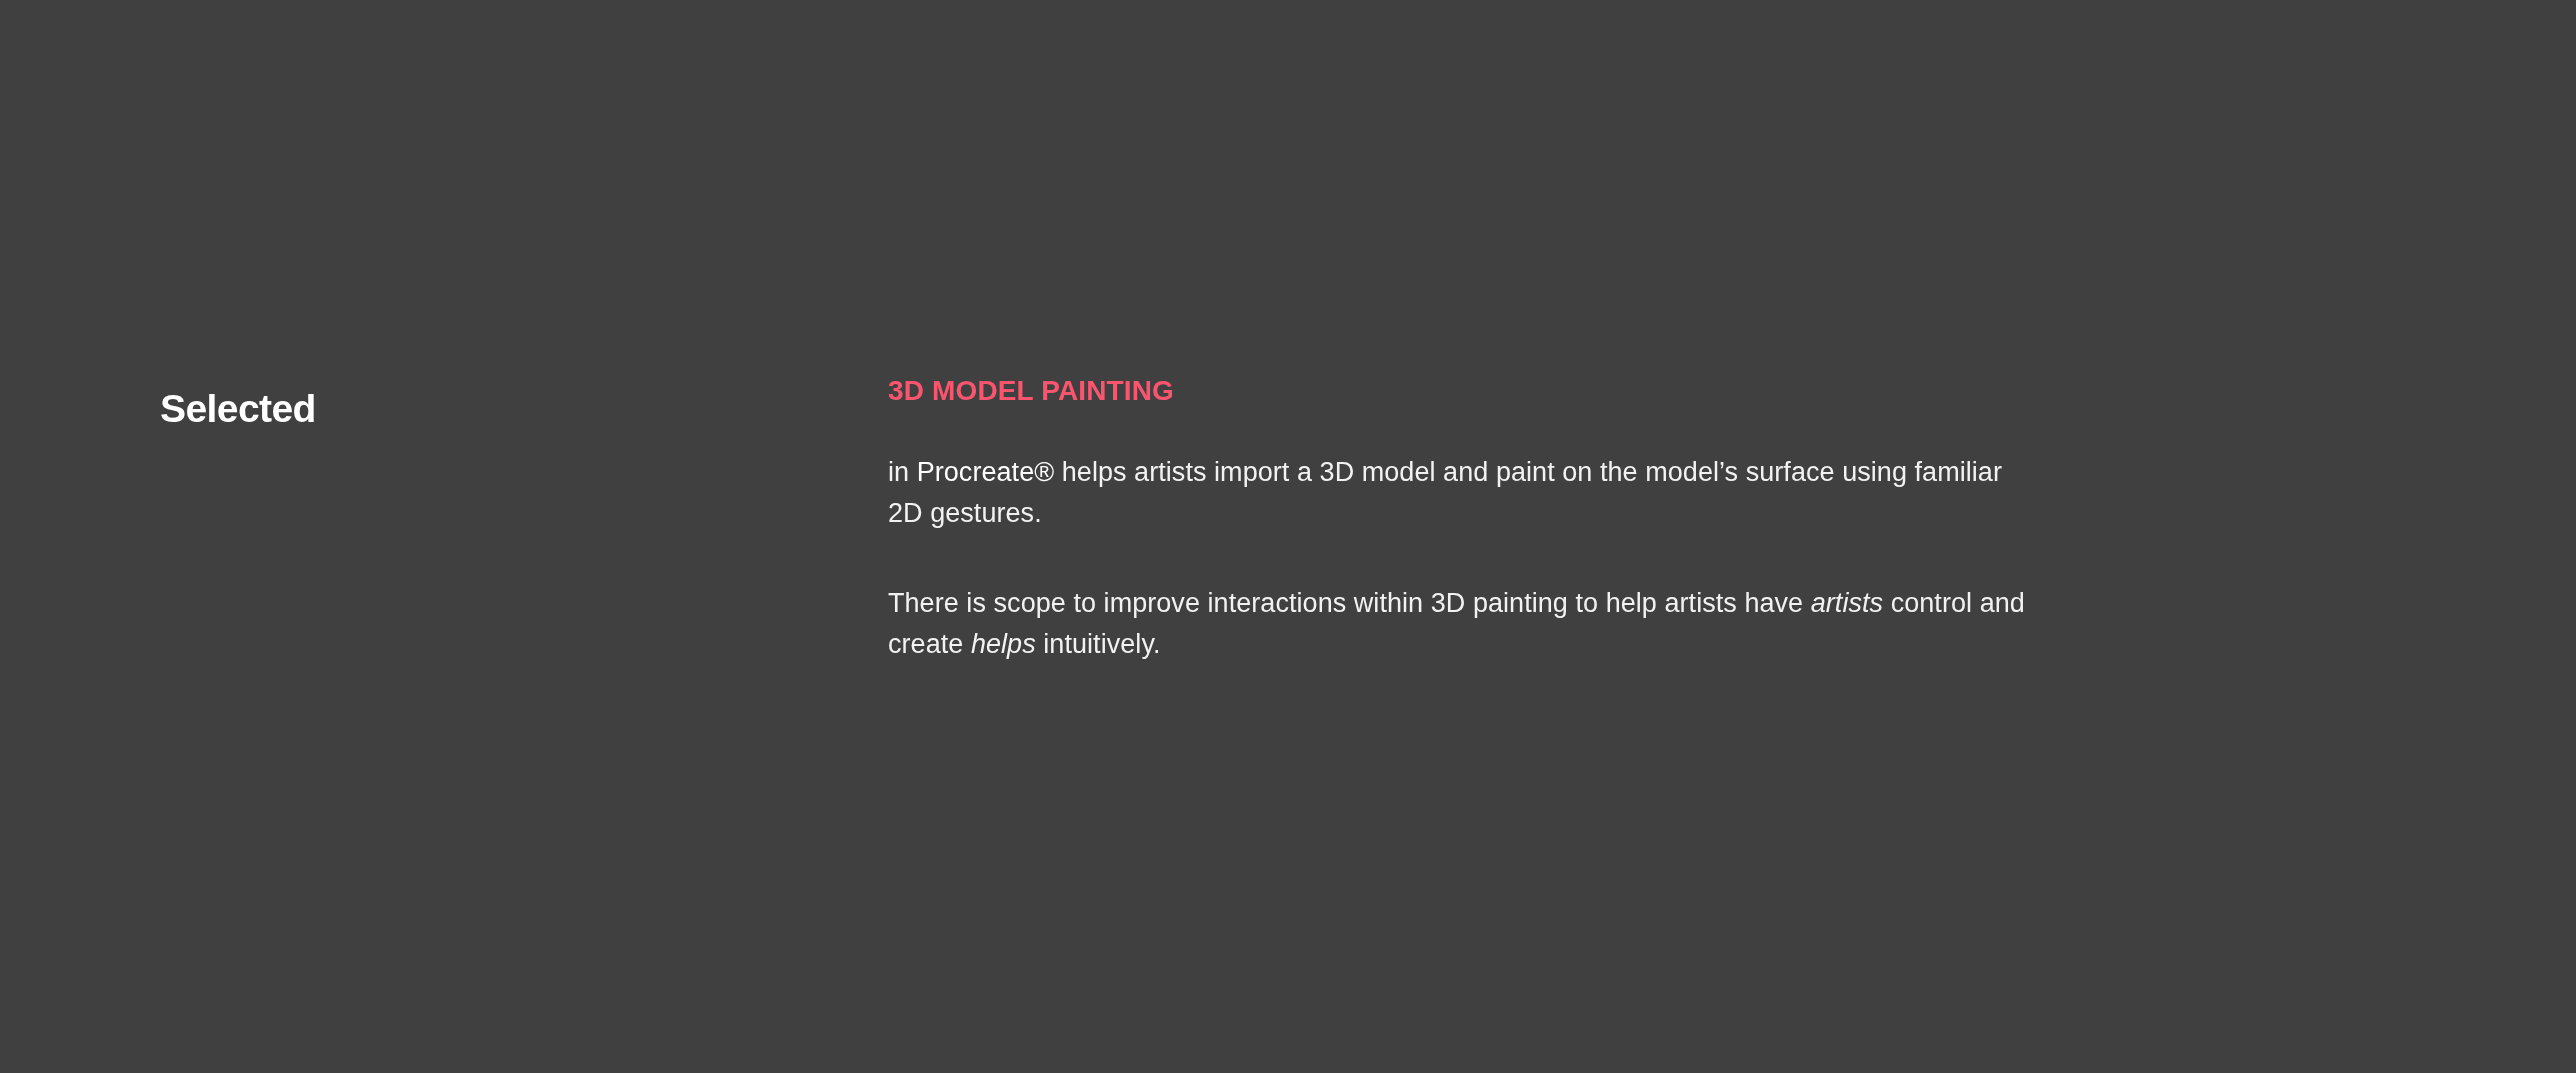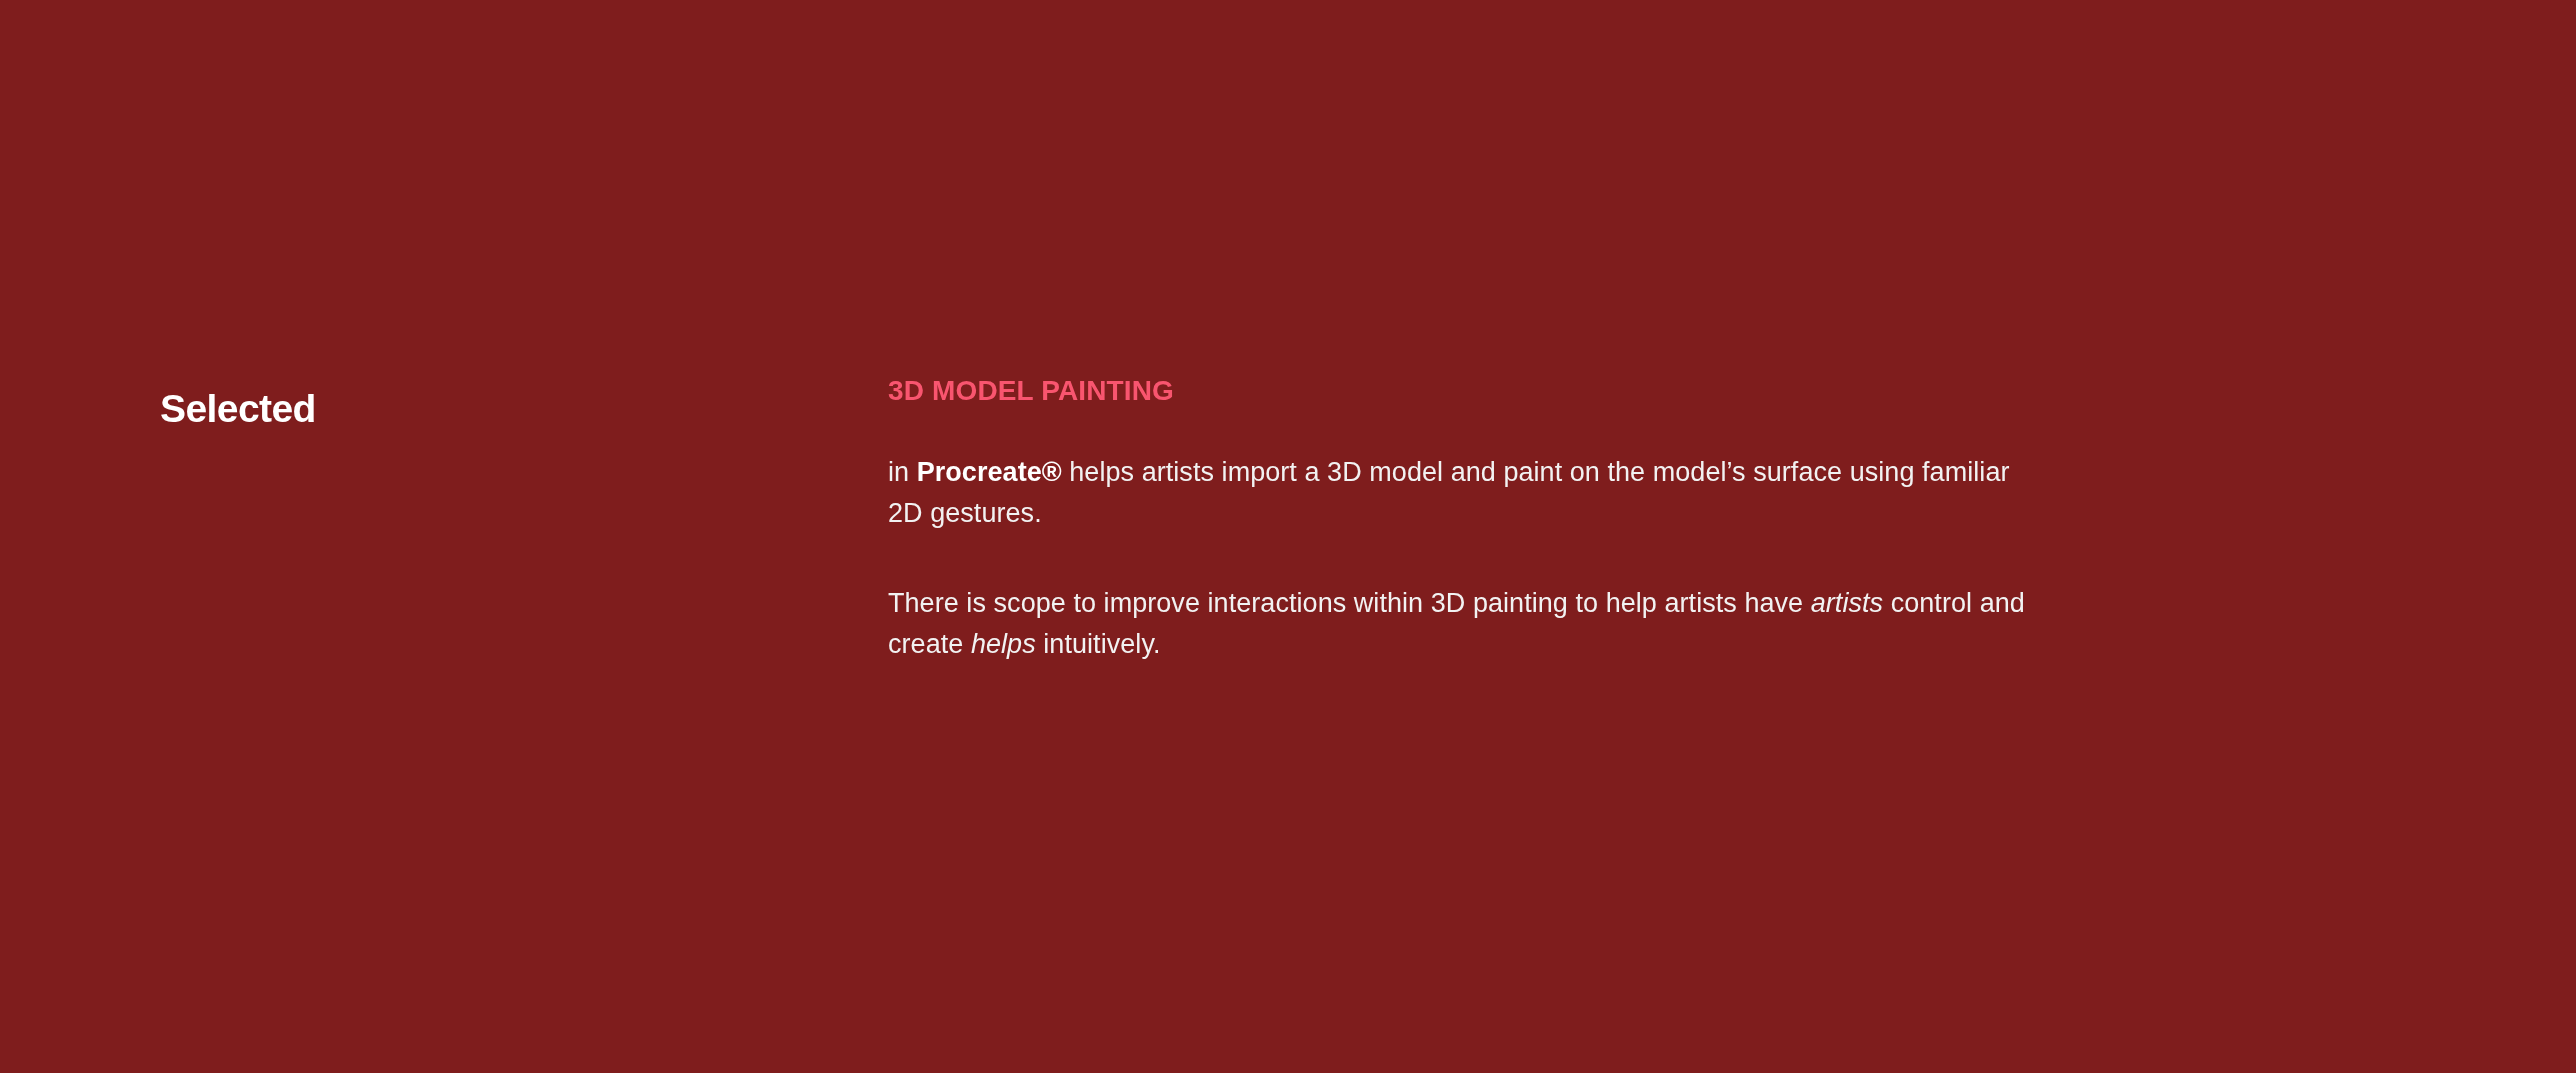--- a/index.html
+++ b/index.html
@@ -14,21 +14,21 @@
 
   body {
     font-family: "Liberation Sans", sans-serif;
     -webkit-font-smoothing: antialiased;
   }
 
   .slide {
     position: relative;
     width: 2576px;
     height: 1073px;
-    background: #7f1d1d;
+    background: #404040;
   }
 
   
   .label-column {
     position: absolute;
     left: 160px;
     top: 384px;
     width: 550px;
   }
 
@@ -71,21 +71,21 @@
     color: #f2f2f2;
     max-width: 1140px;
   }
 
   .body-paragraph + .body-paragraph {
     margin-top: 48px;
   }
 
   .body-paragraph b,
   .body-paragraph strong {
-    font-weight: 700;
+    font-weight: 400;
     color: #ffffff;
   }
 
   .body-paragraph i,
   .body-paragraph em {
     font-style: italic;
   }
 </style>
 </head>
 <body>

